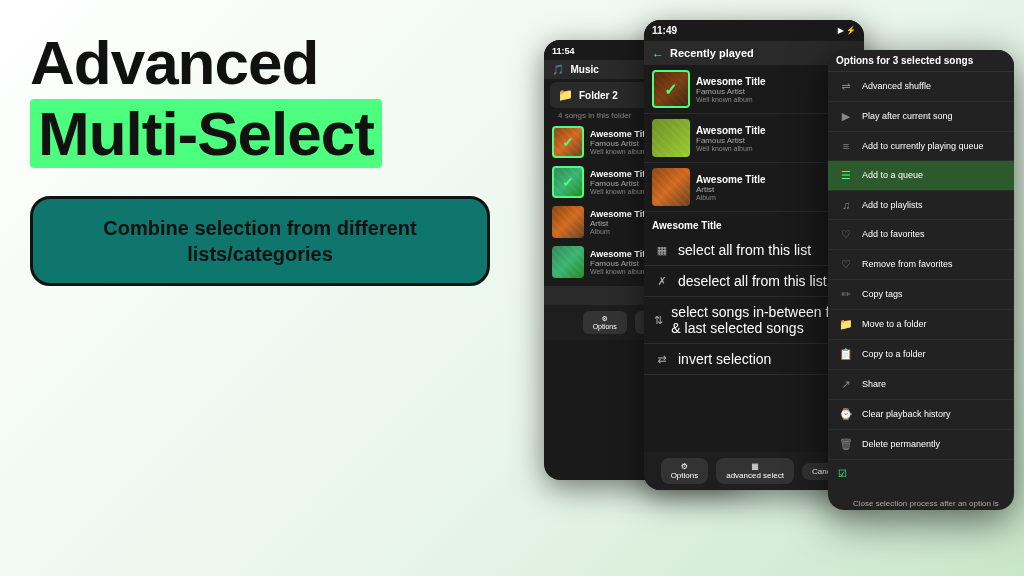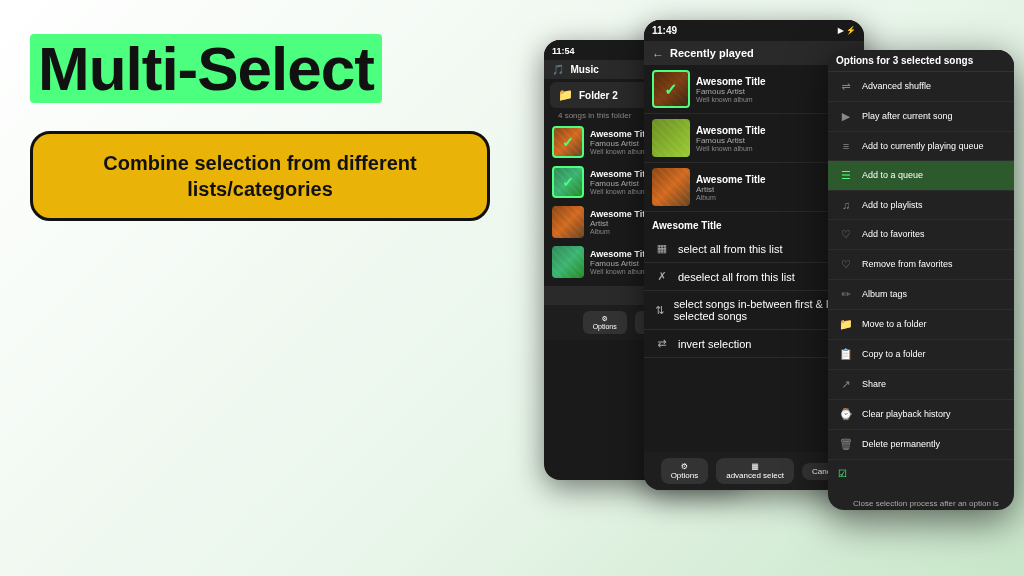--- a/index.html
+++ b/index.html
@@ -42,21 +42,21 @@
       line-height: 1.05;
       letter-spacing: -1px;
       background: #4cff7e;
       display: inline-block;
       padding: 2px 8px;
       border-radius: 4px;
       margin-top: 4px;
     }
 
     .feature-box {
-      background: #eab308;
+      background: #0f766e;
       border: 3px solid #111;
       border-radius: 20px;
       padding: 16px 24px;
       margin-top: 28px;
     }
 
     .feature-box p {
       font-size: 20px;
       font-weight: 800;
       color: #111;
@@ -307,21 +307,21 @@
       padding: 8px 8px 4px;
     }
     .pm-menu-item {
       display: flex;
       align-items: center;
       gap: 8px;
       padding: 7px 10px;
       border-bottom: 1px solid #2d2d2d;
     }
     .pm-menu-icon { color: #aaa; font-size: 11px; width: 16px; text-align: center; }
-    .pm-menu-text { color: #fff; font-size: 11px; }
+    .pm-menu-text { color: #fff; font-size: 14px; }
     .pm-bottom {
       position: absolute;
       bottom: 0;
       left: 0;
       right: 0;
       background: #1e1e1e;
       display: flex;
       padding: 6px;
       gap: 8px;
       justify-content: center;
@@ -373,20 +373,21 @@
       height: 100%;
       background: repeating-linear-gradient(45deg, rgba(255,255,255,0.05) 0px, rgba(255,255,255,0.05) 2px, transparent 2px, transparent 6px);
     }
   </style>
 </head>
 <body>
 
 <div class="bg"></div>
 
 <div class="left-panel">
+  <div class="title-advanced">Advanced</div>
   <div class="title-multiselect">Multi-Select</div>
   <div class="feature-box">
     <p>Combine selection from different lists/categories</p>
   </div>
 </div>
 
 <div class="right-panel">
 
   <div class="phone-back">
     <div class="pb-header">
@@ -569,21 +570,21 @@
     <div class="pf-menu-item">
       <span class="pf-icon">♡</span>
       <span class="pf-label">Add to favorites</span>
     </div>
     <div class="pf-menu-item">
       <span class="pf-icon">♡</span>
       <span class="pf-label">Remove from favorites</span>
     </div>
     <div class="pf-menu-item">
       <span class="pf-icon">✏</span>
-      <span class="pf-label">Album tags</span>
+      <span class="pf-label">Copy tags</span>
     </div>
     <div class="pf-menu-item">
       <span class="pf-icon">📁</span>
       <span class="pf-label">Move to a folder</span>
     </div>
     <div class="pf-menu-item">
       <span class="pf-icon">📋</span>
       <span class="pf-label">Copy to a folder</span>
     </div>
     <div class="pf-menu-item">

